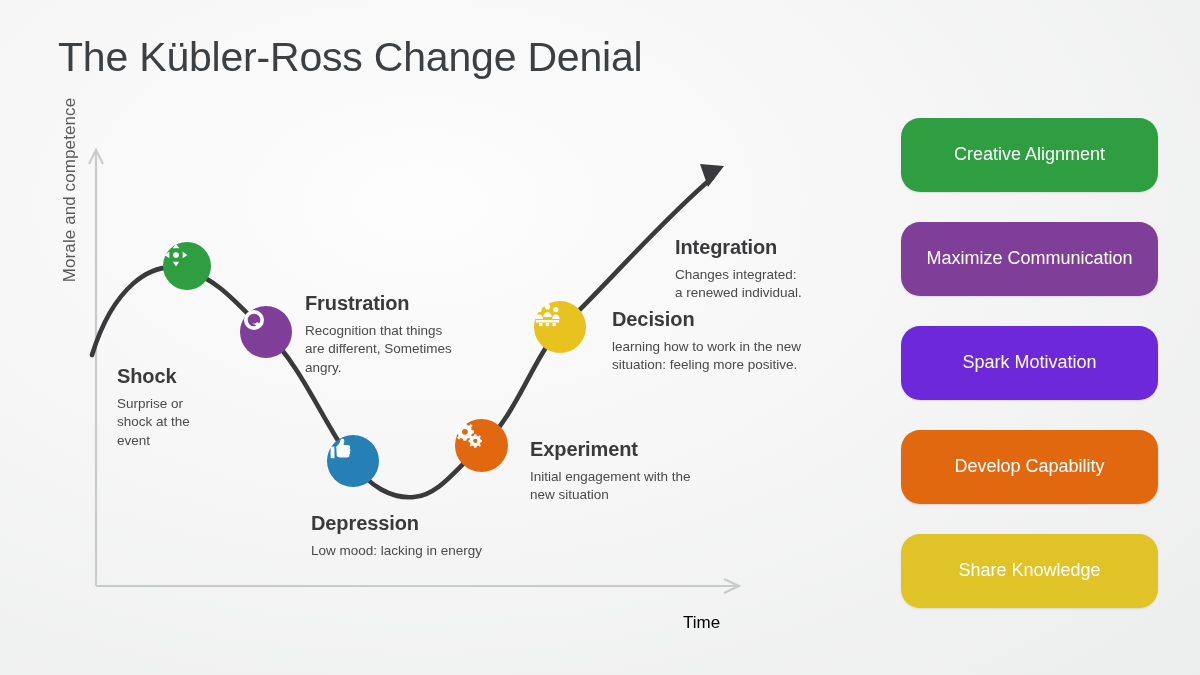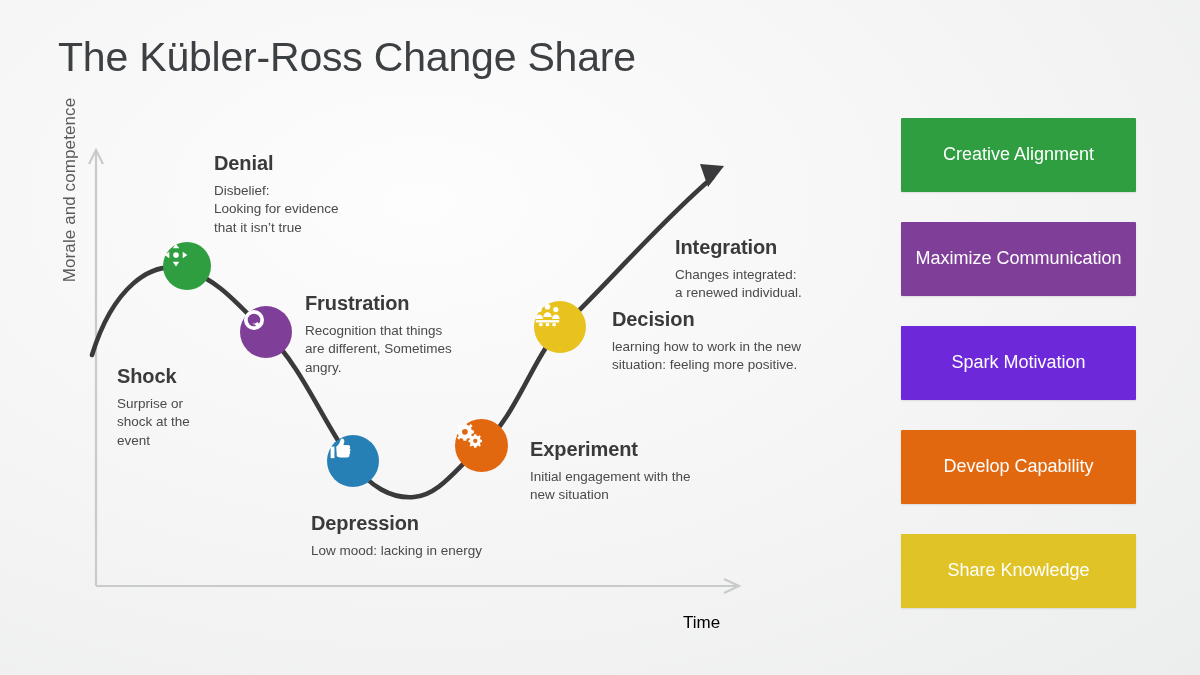--- a/index.html
+++ b/index.html
@@ -54,33 +54,33 @@
   
   .marker{
     position:absolute;border-radius:50%;
     display:flex;align-items:center;justify-content:center;
   }
   .marker svg{display:block;}
 
   
   .pills{position:absolute;left:901px;top:118px;width:235px;}
   .pill{
-    width:235px;height:74px;border-radius:1px;
+    width:257px;height:74px;border-radius:19px;
     margin-bottom:30px;
     display:flex;align-items:center;justify-content:center;
     color:#ffffff;font-size:18px;line-height:1.28;text-align:center;
     box-shadow:0 1px 2px rgba(0,0,0,.10);
   }
 </style>
 </head>
 <body>
 
 <div class="slide">
 
-  <div class="title">The Kübler-Ross Change Share</div>
+  <div class="title">The Kübler-Ross Change Denial</div>
 
   <div class="chart">
 
     <svg width="880" height="675">
 
       <g>
         <line x1="96" y1="152" x2="96" y2="586" stroke="#c9cacb" stroke-width="2.2"></line>
         <polyline points="89,164 96,150 103,164" fill="none" stroke="#c9cacb" stroke-width="2.2"></polyline>
       </g>
 
@@ -154,26 +154,20 @@
       </svg>
     </div>
 
     <div class="stage" id="stage-shock">
       <div class="st-title">Shock</div>
       <div class="st-desc">Surprise or
 shock at the
 event</div>
     </div>
 
-    <div class="stage" id="stage-denial">
-      <div class="st-title">Denial</div>
-      <div class="st-desc">Disbelief:
-Looking for evidence
-that it isn’t true</div>
-    </div>
 
     <div class="stage" id="stage-frustration">
       <div class="st-title">Frustration</div>
       <div class="st-desc">Recognition that things
 are different, Sometimes
 angry.</div>
     </div>
 
     <div class="stage" id="stage-depression">
       <div class="st-title">Depression</div>

